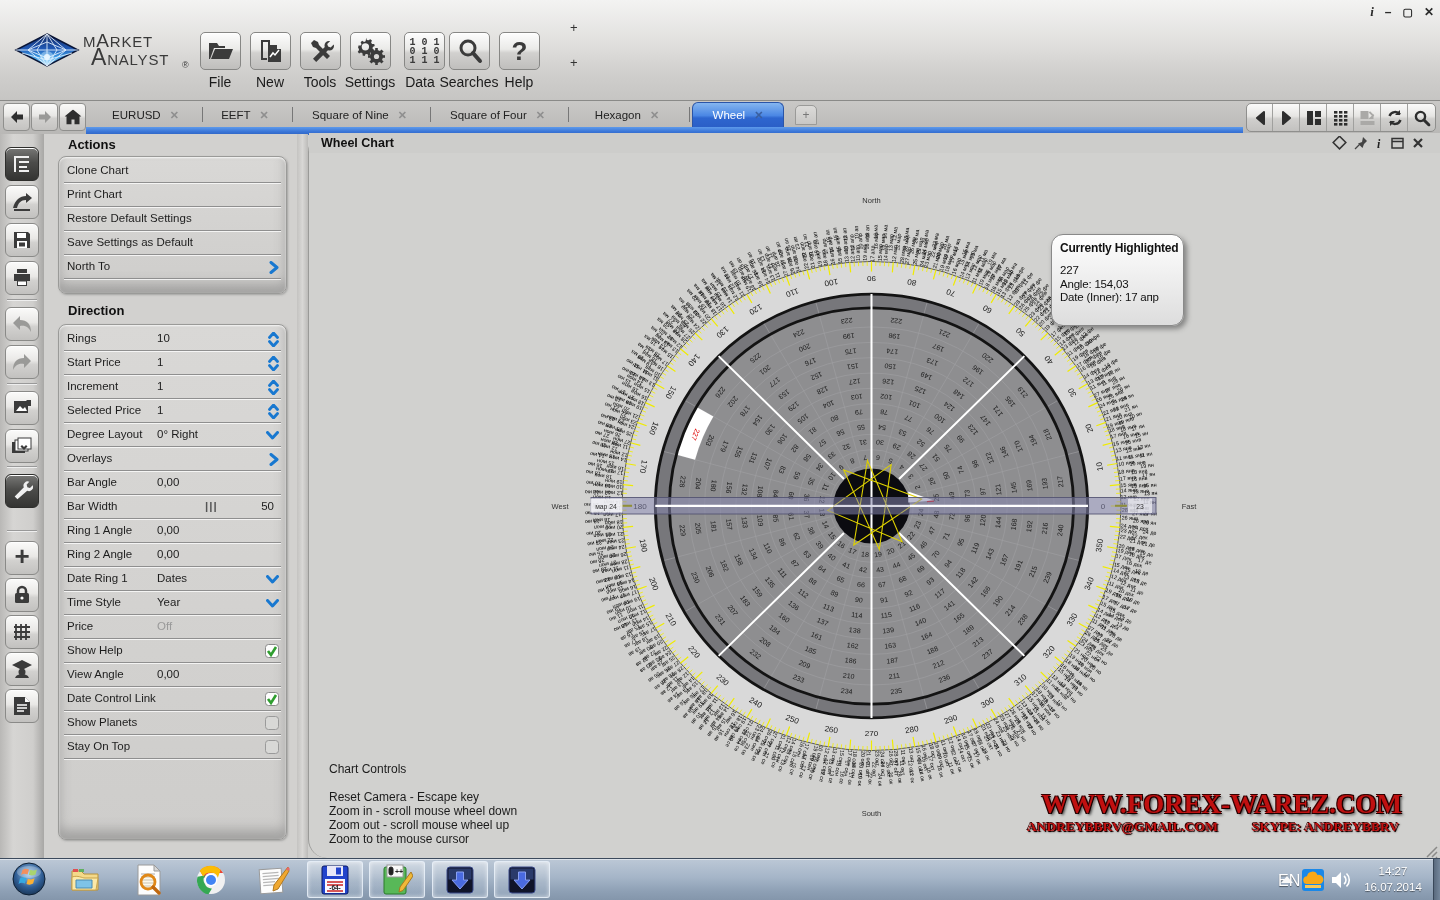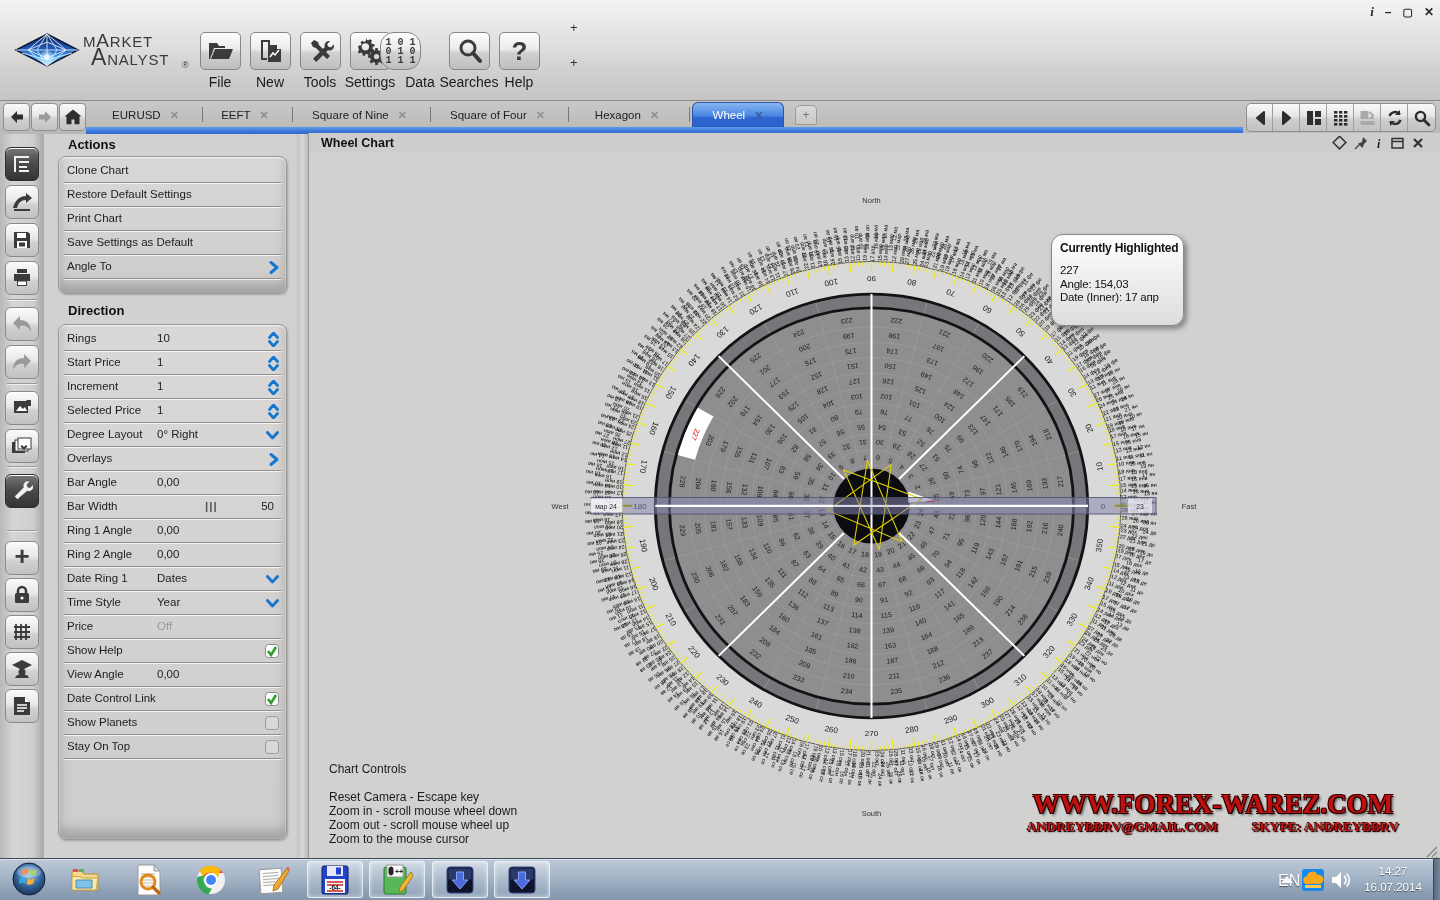--- a/index.html
+++ b/index.html
@@ -31,31 +31,31 @@
 #lpanel{left:44px;top:134px;width:253px;height:724px;background:#d2d1cf;}
 .phead{position:absolute;left:24px;font-size:13px;font-weight:bold;color:#101010;}
 .pbox{position:absolute;left:14px;width:229px;border-radius:8px;border:1px solid #9a9a98;background:linear-gradient(#d9d8d6,#cecdcb);box-shadow:inset 0 1px 2px rgba(255,255,255,0.8),inset 0 -9px 12px rgba(110,110,110,0.45),1px 1px 2px rgba(120,120,120,0.5);padding:2px 0;}
 .prow{position:relative;height:24px;line-height:23px;margin:0 5px;border-bottom:1px solid #8f8f8f;box-shadow:0 1px 0 rgba(255,255,255,0.75);font-size:11.5px;color:#1d1d1d;}
 .prow:last-child{border-bottom:1px solid #8f8f8f;}
 .plab{position:absolute;left:3px;}
 .pval{position:absolute;left:93px;}
 .pctl{position:absolute;right:2px;top:0;height:24px;}
 
 #splitter{left:297px;top:134px;width:11px;height:724px;background:linear-gradient(90deg,#c4c3c1,#d8d7d5 50%,#bcbbb9);}
-#chart{left:308px;top:133px;width:1132px;height:725px;background:#d1d1cf;border-left:1px solid #9a9a98;}
+#chart{left:308px;top:133px;width:1132px;height:725px;background:#d1d1cf;border-left:1px solid #9a9a98;border-radius:19px;}
 #chhead{position:absolute;left:0;top:0;width:100%;height:20px;background:#cdcdcb;}
 #chtitle{position:absolute;left:12px;top:3px;font-size:12.5px;font-weight:bold;color:#111;}
 #chicons{position:absolute;right:8px;top:3px;color:#333;}
 
 #tooltip{left:1051px;top:234px;width:133px;height:92px;white-space:nowrap;letter-spacing:-0.2px;border-radius:12px;border:1.5px solid #898989;background:linear-gradient(#fefefe,#ececec 55%,#dddddd);box-shadow:2.5px 3px 5px rgba(60,60,60,0.5);padding:6px 8px;font-size:11.5px;color:#111;z-index:30;}
 #tooltip b{font-size:12px;}
 
 #cctrl{left:329px;top:762px;font-size:12px;color:#1c1c1c;line-height:14px;z-index:5;}
 
-#wm1{left:1024px;top:789px;width:378px;text-align:center;font-family:"Liberation Serif",serif;font-weight:bold;font-size:27px;letter-spacing:0px;color:#c01010;text-shadow:1px 1px 0 #1a0000,-1px -1px 0 #3a0000,1px -1px 0 #2a0000,-1px 1px 0 #2a0000,2px 2px 3px rgba(0,0,0,0.75);z-index:40;white-space:nowrap;}
+#wm1{left:1024px;top:789px;width:378px;text-align:right;font-family:"Liberation Serif",serif;font-weight:bold;font-size:27px;letter-spacing:0px;color:#c01010;text-shadow:1px 1px 0 #1a0000,-1px -1px 0 #3a0000,1px -1px 0 #2a0000,-1px 1px 0 #2a0000,2px 2px 3px rgba(0,0,0,0.75);z-index:40;white-space:nowrap;}
 #wm2{left:1027px;top:819px;width:372px;display:flex;justify-content:space-between;font-family:"Liberation Serif",serif;font-weight:bold;font-size:13.5px;color:#c01010;text-shadow:1px 1px 0 #1a0000,-1px -1px 0 #3a0000,1px 1px 2px rgba(0,0,0,0.8);z-index:40;white-space:nowrap;}
 
 #taskbar{left:0;top:858px;width:1440px;height:42px;background:linear-gradient(#bcc8d6,#a5b5c8 45%,#8d9fb4 80%,#8496ab);border-top:1px solid #3c4a5c;box-shadow:inset 0 1px 0 rgba(255,255,255,0.5);}
 .tkapp{position:absolute;top:2px;width:56px;height:37px;border:1px solid rgba(235,242,250,0.85);border-radius:3px;background:linear-gradient(rgba(255,255,255,0.35),rgba(255,255,255,0.12) 50%,rgba(190,205,225,0.25));box-shadow:inset 0 0 4px rgba(255,255,255,0.6);}
 #clockbox{position:absolute;right:12px;top:4px;width:70px;text-align:center;color:#fff;line-height:16px;font-size:11.5px;text-shadow:0 1px 1px rgba(0,0,0,0.5);}
 #showdesk{position:absolute;right:0;top:0;width:7px;height:42px;background:linear-gradient(90deg,#5a6a7e,#75879c);border-left:1px solid #3a485a;}
 </style></head><body>
 <div id="chrome" class="abs tex">
     <div id="winctl" class="abs"><span style="font-family:Liberation Serif,serif;font-style:italic;font-size:13px;">i</span><span>–</span><span style="font-size:11px;">▢</span><span>✕</span></div>
     <svg class="abs" style="left:14px;top:30px;" width="185" height="48" viewBox="0 0 185 48">
@@ -118,21 +118,21 @@
             <rect x="25" y="18.2" width="3" height="2.6"></rect>
             <rect x="13" y="13" width="3" height="3" transform="rotate(45 14.5 14.5)"></rect>
             <rect x="23" y="13" width="3" height="3" transform="rotate(45 24.5 14.5)"></rect>
             <rect x="13" y="23" width="3" height="3" transform="rotate(45 14.5 24.5)"></rect>
             <rect x="23" y="23" width="3" height="3" transform="rotate(45 24.5 24.5)"></rect>
           </g>
         </g>
       </svg>
     </div>
     <div class="tlab" style="left:330px;">Settings</div>
-    <div class="tbtn" style="left:380px;border-radius:14px;">
+    <div class="tbtn" style="left:404px;">
       <div class="ticon" style="font-family:Liberation Mono,monospace;font-weight:bold;font-size:10px;line-height:9px;color:#3b3b3b;width:30px;text-align:center;white-space:nowrap;">1 0 1<br>0 1 0<br>1 1 1</div>
     </div>
     <div class="tlab" style="left:380px;">Data</div>
     <div class="tbtn" style="left:449px;">
       <svg class="ticon" width="28" height="28" viewBox="0 0 28 28">
         <circle cx="12" cy="11" r="7" fill="none" stroke="#3b3b3b" stroke-width="3"></circle>
         <line x1="17" y1="16" x2="24" y2="24" stroke="#3b3b3b" stroke-width="4" stroke-linecap="round"></line>
       </svg>
     </div>
     <div class="tlab" style="left:429px;">Searches</div>
@@ -336,33 +336,33 @@
     </div>
   </div>
 <div id="lpanel" class="abs tex">
     <div class="phead" style="top:3px;">Actions</div>
     <div class="pbox" style="top:22px;height:138px;">
       <div class="prow">
         <span class="plab">Clone Chart</span>
         <span class="pctl"></span>
       </div>
       <div class="prow">
+        <span class="plab">Print Chart</span>
+        <span class="pctl"></span>
+      </div>
+      <div class="prow">
         <span class="plab">Restore Default Settings</span>
         <span class="pctl"></span>
       </div>
       <div class="prow">
-        <span class="plab">Print Chart</span>
-        <span class="pctl"></span>
-      </div>
-      <div class="prow">
         <span class="plab">Save Settings as Default</span>
         <span class="pctl"></span>
       </div>
       <div class="prow">
-        <span class="plab">Angle To</span>
+        <span class="plab">North To</span>
         <span class="pctl"><svg width="10" height="13" viewBox="0 0 10 13" style="margin-top:6px;">
             <path d="M2 1.5L8 6.5 2 11.5" fill="none" stroke="#1878d0" stroke-width="3" stroke-linecap="round" stroke-linejoin="round"></path>
           </svg></span>
       </div>
     </div>
     <div class="phead" style="top:169px;">Direction</div>
     <div class="pbox" style="top:190px;height:516px;">
       <div class="prow">
         <span class="plab">Rings</span>
         <span class="pval">10</span>

